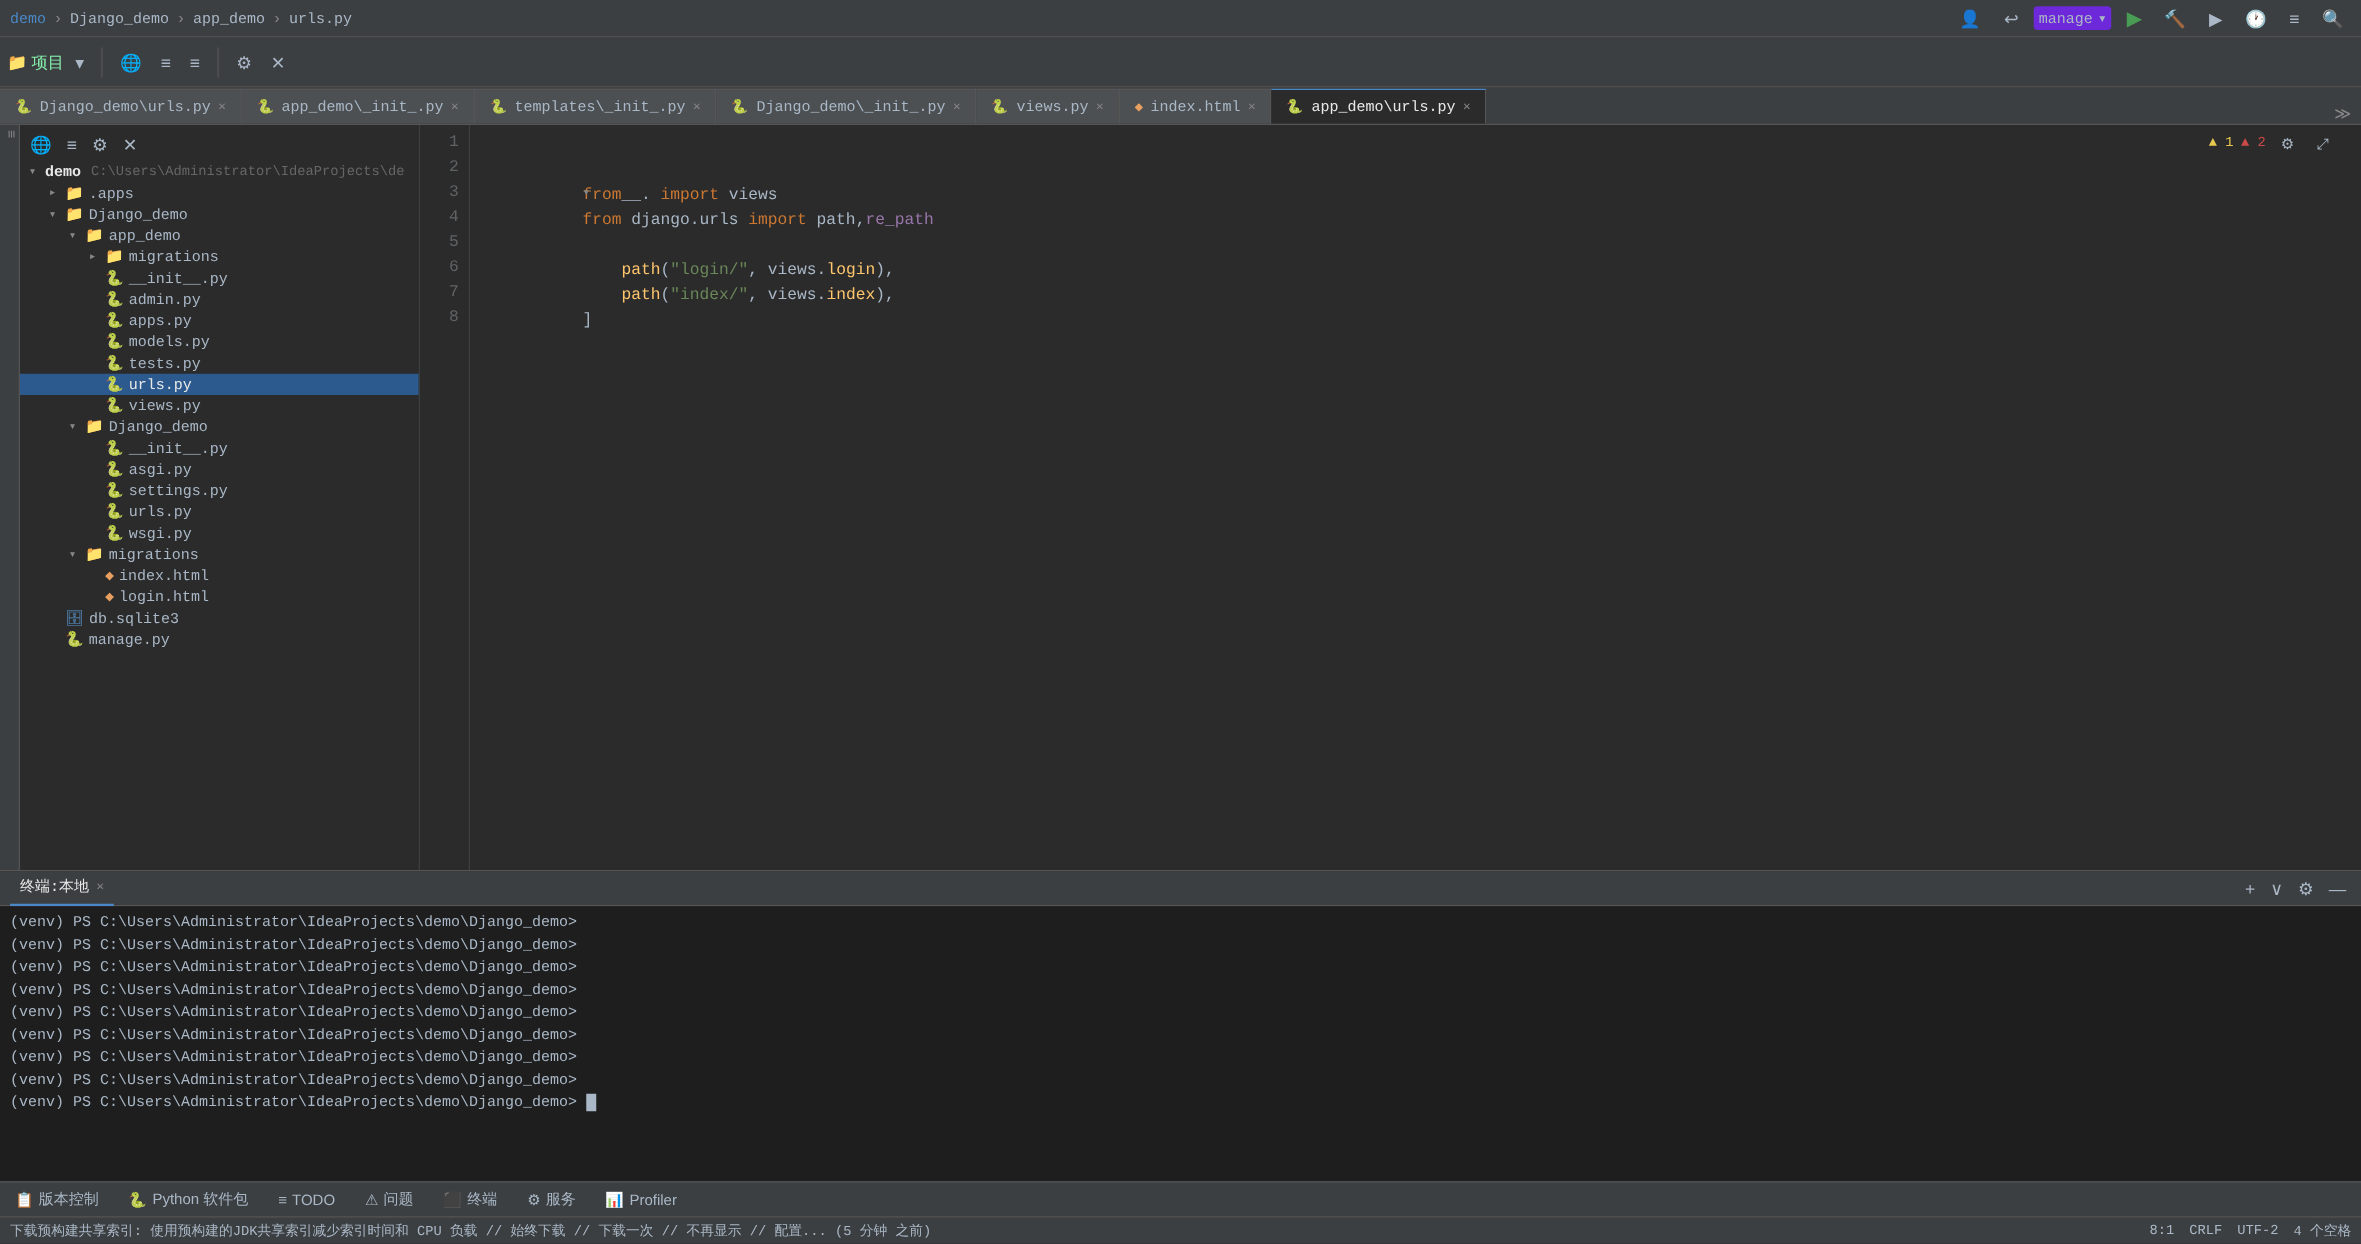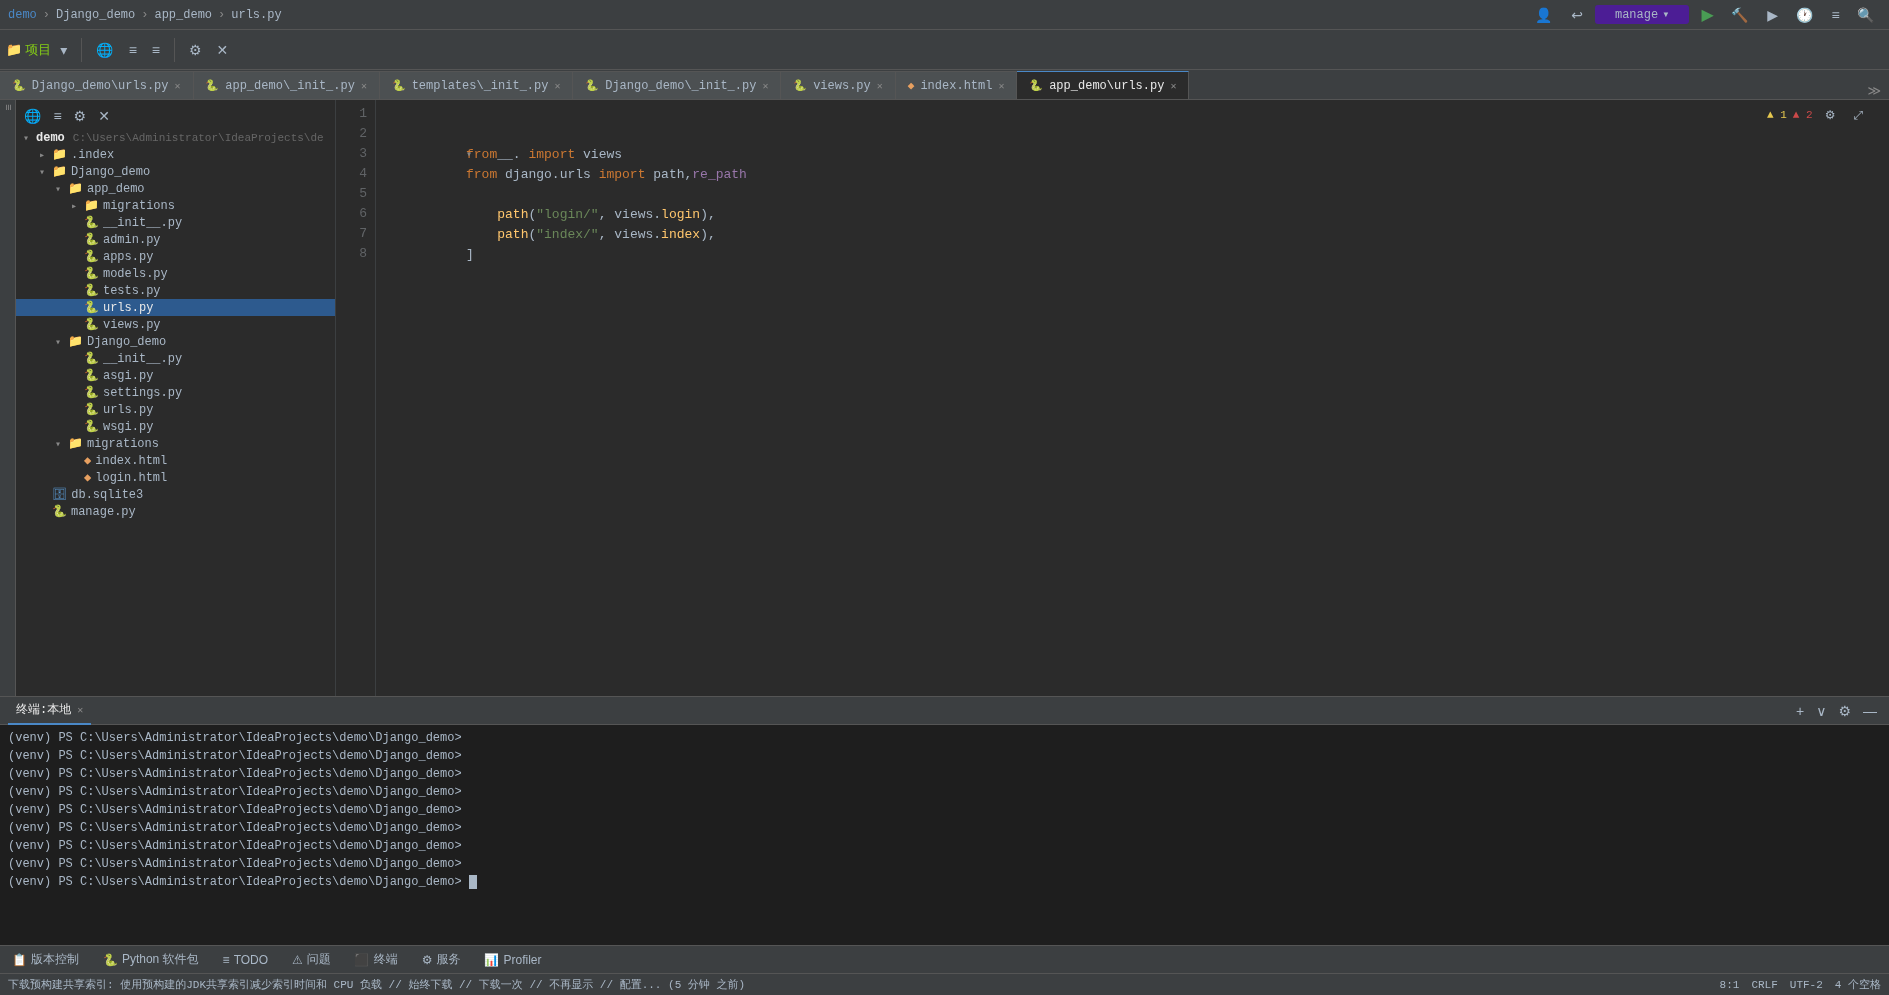--- a/index.html
+++ b/index.html
@@ -28,21 +28,21 @@
       align-items: center;
       padding: 0 6px;
       gap: 4px;
       border-bottom: 1px solid #555;
       flex-shrink: 0;
     }
     .toolbar-section { display: flex; align-items: center; gap: 3px; }
     .toolbar-sep { width: 1px; height: 24px; background: #555; margin: 0 4px; }
     .toolbar-btn { background: transparent; border: none; color: #a9b7c6; padding: 4px 6px; cursor: pointer; border-radius: 3px; font-size: 14px; display: flex; align-items: center; }
     .toolbar-btn.green { color: #499c54; font-size: 16px; }
-    .run-config { background: #4c1d95; border-radius: 3px; padding: 2px 20px; font-size: 12px; color: #a9b7c6; display: flex; align-items: center; gap: 4px; cursor: pointer; }
+    .run-config { background: #6d28d9; border-radius: 3px; padding: 2px 4px; font-size: 12px; color: #a9b7c6; display: flex; align-items: center; gap: 4px; cursor: pointer; }
 
     
     .tab-bar {
       background: #3c3f41;
       height: 30px;
       display: flex;
       align-items: flex-end;
       padding: 0;
       border-bottom: 1px solid #555;
       flex-shrink: 0;
@@ -291,21 +291,21 @@
     <button class="toolbar-btn">▶</button>
     <button class="toolbar-btn">🕐</button>
     <button class="toolbar-btn">≡</button>
     <button class="toolbar-btn">🔍</button>
   </div>
 </div>
 
 <div class="toolbar">
   <div class="toolbar-section">
     <span style="color:#d4a752;">📁</span>
-    <span style="font-size:13px;color:#84cc16;font-family:Liberation Serif, serif;">项目</span>
+    <span style="font-size:13px;color:#86efac;font-family:Liberation Serif, serif;">项目</span>
     <button class="toolbar-btn">▾</button>
   </div>
   <div class="toolbar-sep"></div>
   <div class="toolbar-section">
     <button class="toolbar-btn">🌐</button>
     <button class="toolbar-btn">≡</button>
     <button class="toolbar-btn">≡</button>
   </div>
   <div class="toolbar-sep"></div>
   <div class="toolbar-section">
@@ -369,21 +369,21 @@
 
     <div class="tree-item" style="padding-left:4px;">
       <span class="tree-arrow">▾</span>
       <span style="font-weight:bold;color:#e8e8e8;">demo</span>
       <span style="color:#666;font-size:11px;margin-left:4px;">C:\Users\Administrator\IdeaProjects\de</span>
     </div>
 
     <div class="tree-item" style="padding-left:20px;">
       <span class="tree-arrow">▸</span>
       <span class="icon-folder">📁</span>
-      <span>.index</span>
+      <span>.apps</span>
     </div>
 
     <div class="tree-item" style="padding-left:20px;">
       <span class="tree-arrow">▾</span>
       <span class="icon-folder">📁</span>
       <span>Django_demo</span>
     </div>
 
     <div class="tree-item" style="padding-left:36px;">
       <span class="tree-arrow">▾</span>

